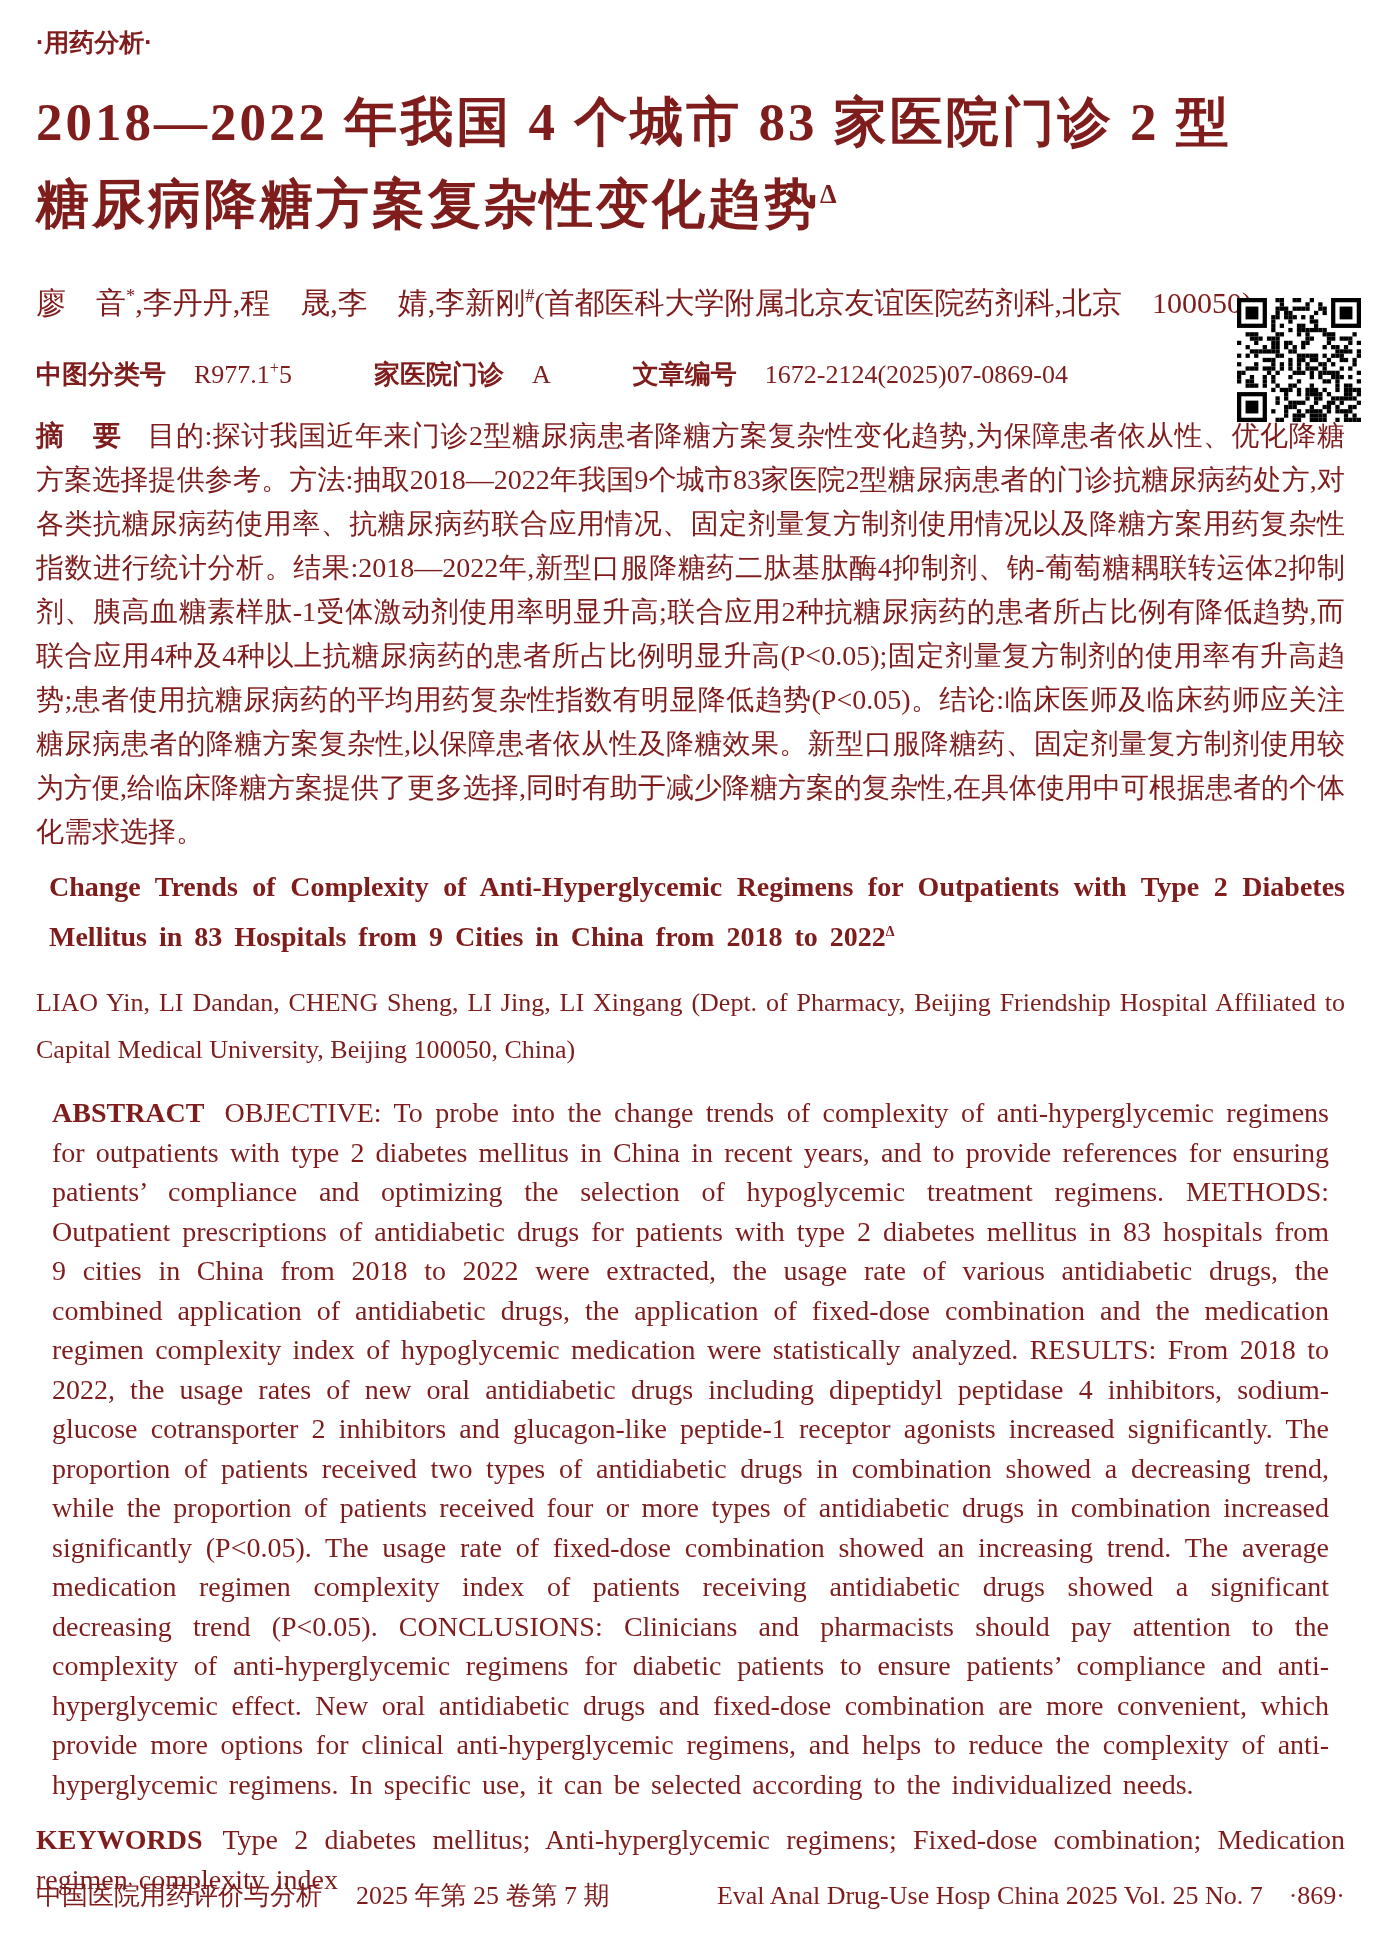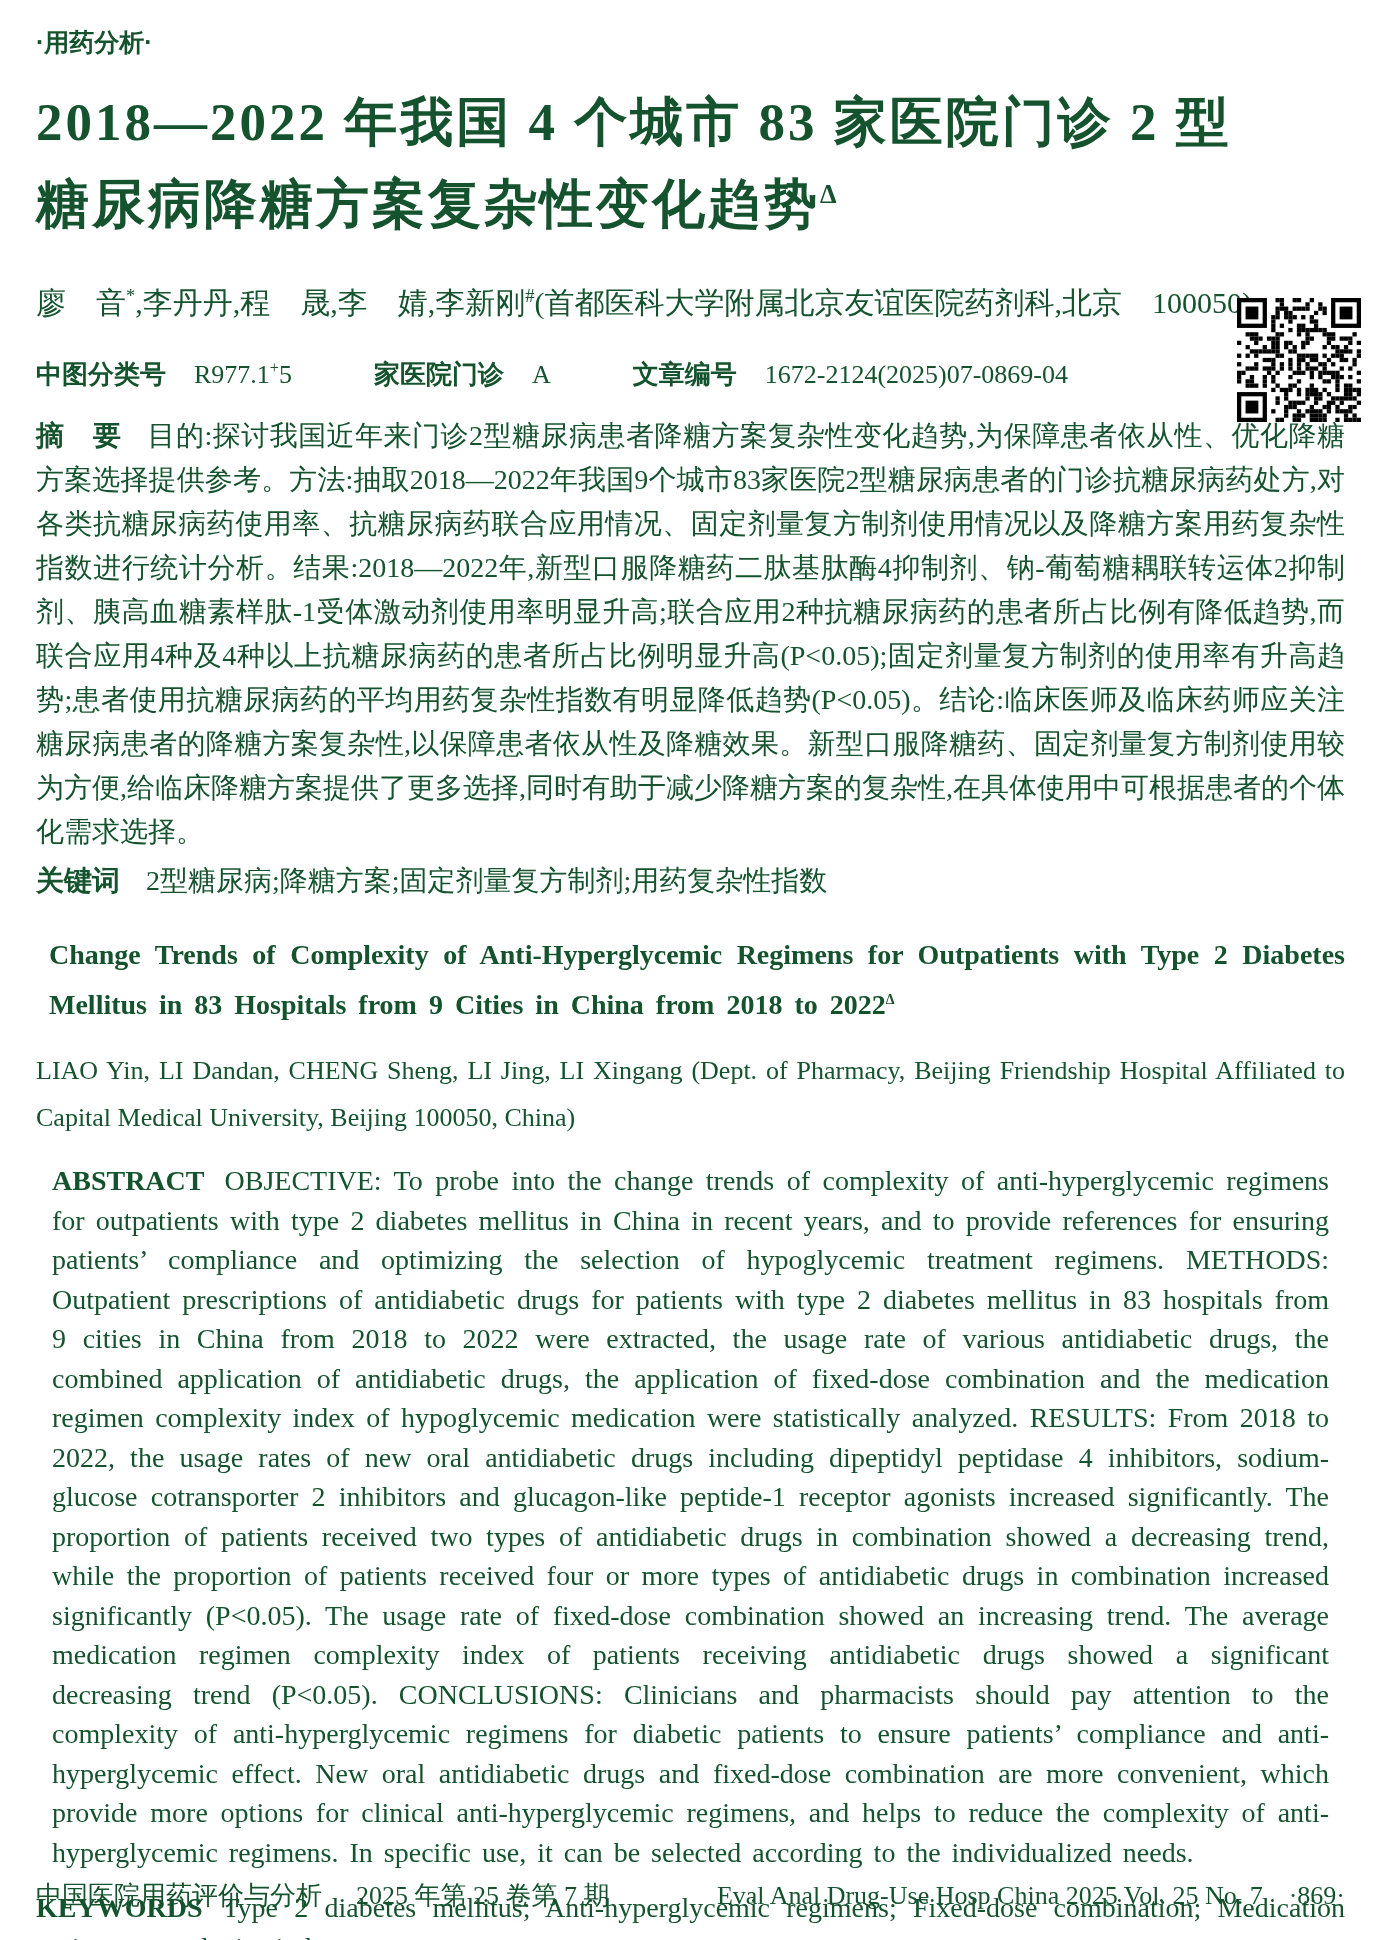--- a/index.html
+++ b/index.html
@@ -1,19 +1,19 @@
 <!DOCTYPE html>
 <html><head>
 <meta charset="utf-8">
 <style>
   html,body { margin:0; padding:0; background:#ffffff; }
   .page {
     position:relative;
     width:1375px; height:1940px;
-    background:#ffffff; color:#14532d;
+    background:#ffffff; color:#7f1d1d;
     box-sizing:border-box;
     padding:26px 30px 0 36px;
     overflow:hidden;
     font-family:"Liberation Serif","DejaVu Serif",serif;
   }
 
   .section-label {
     font-family:"Liberation Sans","DejaVu Sans",sans-serif;
     font-weight:700; font-size:25px; margin-bottom:22px;
   }
@@ -399,21 +399,20 @@
         <rect x="92" y="112" width="4" height="4" fill="#000"></rect>
         <rect x="100" y="112" width="4" height="4" fill="#000"></rect>
         <rect x="104" y="112" width="4" height="4" fill="#000"></rect>
         <rect x="108" y="112" width="4" height="4" fill="#000"></rect>
         <rect x="112" y="112" width="4" height="4" fill="#000"></rect>
       </svg>
   </div>
 
   <p class="abstract-zh"><span class="inline-label">摘　要</span><span>目的:</span><span>探讨我国近年来门诊2型糖尿病患者降糖方案复杂性变化趋势,为保障患者依从性、优化降糖方案选择提供参考。</span><span>方法:</span><span>抽取2018—2022年我国9个城市83家医院2型糖尿病患者的门诊抗糖尿病药处方,对各类抗糖尿病药使用率、抗糖尿病药联合应用情况、固定剂量复方制剂使用情况以及降糖方案用药复杂性指数进行统计分析。</span><span>结果:</span><span>2018—2022年,新型口服降糖药二肽基肽酶4抑制剂、钠-葡萄糖耦联转运体2抑制剂、胰高血糖素样肽-1受体激动剂使用率明显升高;联合应用2种抗糖尿病药的患者所占比例有降低趋势,而联合应用4种及4种以上抗糖尿病药的患者所占比例明显升高(P&lt;0.05);固定剂量复方制剂的使用率有升高趋势;患者使用抗糖尿病药的平均用药复杂性指数有明显降低趋势(P&lt;0.05)。</span><span>结论:</span><span>临床医师及临床药师应关注糖尿病患者的降糖方案复杂性,以保障患者依从性及降糖效果。新型口服降糖药、固定剂量复方制剂使用较为方便,给临床降糖方案提供了更多选择,同时有助于减少降糖方案的复杂性,在具体使用中可根据患者的个体化需求选择。</span></p>
 
-  <div class="keywords-zh"><span class="inline-label">关键词</span><span>2型糖尿病;降糖方案;固定剂量复方制剂;用药复杂性指数</span></div>
 
   <h2 class="title-en"><span>Change Trends of Complexity of Anti-Hyperglycemic Regimens for Outpatients with Type 2 Diabetes Mellitus in 83 Hospitals from 9 Cities in China from 2018 to 2022</span><span class="title-sup">Δ</span></h2>
 
   <div class="authors-en">LIAO Yin, LI Dandan, CHENG Sheng, LI Jing, LI Xingang (Dept. of Pharmacy, Beijing Friendship Hospital Affiliated to Capital Medical University, Beijing 100050, China)</div>
 
   <p class="abstract-en"><span class="label-en">ABSTRACT</span><span>OBJECTIVE:</span> <span>To probe into the change trends of complexity of anti-hyperglycemic regimens for outpatients with type 2 diabetes mellitus in China in recent years, and to provide references for ensuring patients’ compliance and optimizing the selection of hypoglycemic treatment regimens.</span> <span>METHODS:</span> <span>Outpatient prescriptions of antidiabetic drugs for patients with type 2 diabetes mellitus in 83 hospitals from 9 cities in China from 2018 to 2022 were extracted, the usage rate of various antidiabetic drugs, the combined application of antidiabetic drugs, the application of fixed-dose combination and the medication regimen complexity index of hypoglycemic medication were statistically analyzed.</span> <span>RESULTS:</span> <span>From 2018 to 2022, the usage rates of new oral antidiabetic drugs including dipeptidyl peptidase 4 inhibitors, sodium-glucose cotransporter 2 inhibitors and glucagon-like peptide-1 receptor agonists increased significantly. The proportion of patients received two types of antidiabetic drugs in combination showed a decreasing trend, while the proportion of patients received four or more types of antidiabetic drugs in combination increased significantly (P&lt;0.05). The usage rate of fixed-dose combination showed an increasing trend. The average medication regimen complexity index of patients receiving antidiabetic drugs showed a significant decreasing trend (P&lt;0.05).</span> <span>CONCLUSIONS:</span> <span>Clinicians and pharmacists should pay attention to the complexity of anti-hyperglycemic regimens for diabetic patients to ensure patients’ compliance and anti-hyperglycemic effect. New oral antidiabetic drugs and fixed-dose combination are more convenient, which provide more options for clinical anti-hyperglycemic regimens, and helps to reduce the complexity of anti-hyperglycemic regimens. In specific use, it can be selected according to the individualized needs.</span></p>
 
   <p class="keywords-en"><span class="label-en">KEYWORDS</span><span>Type 2 diabetes mellitus; Anti-hyperglycemic regimens; Fixed-dose combination; Medication regimen complexity index</span></p>
 
   <div class="footer">

